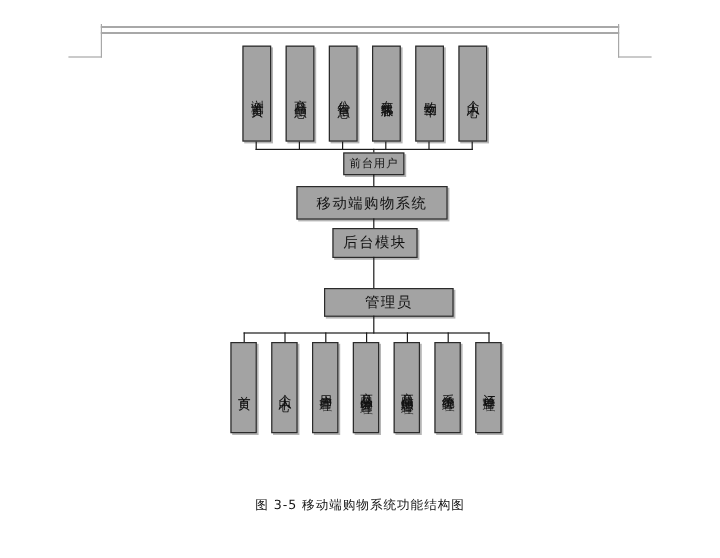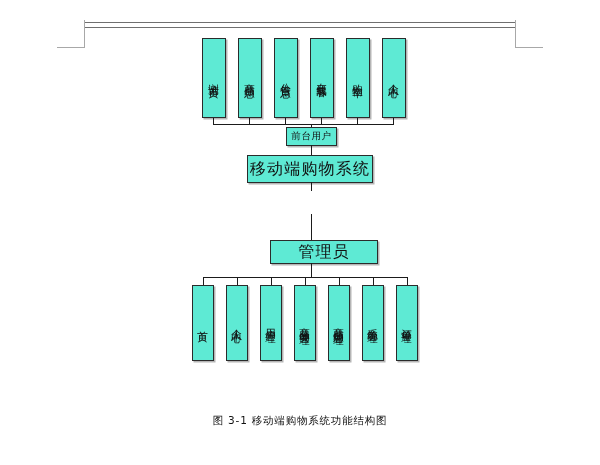--- a/index.html
+++ b/index.html
@@ -47,21 +47,21 @@
   #diagram {
     position: absolute;
     left: 0; top: 0;
     width: 600px; height: 465px;
   }
 
   
   .node {
     position: absolute;
     box-sizing: border-box;
-    background: #5eead4;
+    background: #a3a3a3;
     border: 1.3px solid #2b2b2b;
     box-shadow: 1.5px 1.5px 0 rgba(120,120,120,0.55);
     display: flex;
     align-items: center;
     justify-content: center;
     text-align: center;
     color: #111111;
   }
 
   
@@ -71,21 +71,21 @@
     text-orientation: upright;
     letter-spacing: 1.5px;
     font-size: 10.5px;
     line-height: 24px;
   }
   .row-top .node.vert  { top: 38px;  height: 80px; }
   .row-bot .node.vert  { top: 285px; height: 76px; width: 22px; }
 
   
   .node.horiz {
-    font-size: 16px;
+    font-size: 12px;
     letter-spacing: 1.2px;
     white-space: nowrap;
   }
 
   #node-frontuser  { left: 286px; top: 127px; width: 51px; height: 19px; font-size: 9.5px; letter-spacing: .6px; }
   #node-system     { left: 247px; top: 155px; width: 126px; height: 28px; }
   #node-backmodule { left: 277px; top: 190px; width: 71px; height: 25px; }
   #node-admin      { left: 270px; top: 240px; width: 108px; height: 24px; }
 
   
@@ -142,20 +142,23 @@
   </div>
 
   <div class="edge v" style="left:311px; top:145px; height:11px"></div>
 
   <div class="node horiz" id="node-system">
     <span>移动端购物系统</span>
   </div>
 
   <div class="edge v" style="left:311px; top:182px; height:9px"></div>
 
+  <div class="node horiz" id="node-backmodule">
+    <span>后台模块</span>
+  </div>
 
   <div class="edge v" style="left:311px; top:214px; height:27px"></div>
 
   <div class="node horiz" id="node-admin">
     <span>管理员</span>
   </div>
 
   <div class="edge v" style="left:311px; top:263px; height:15px"></div>
 
   <div class="edge h" style="left:203px; top:277px; width:205px"></div>
@@ -188,13 +191,13 @@
       <span>系统管理</span>
     </div>
     <div class="node vert" style="left:396px">
       <span>订单管理</span>
     </div>
   </div>
 
 </div>
 
 <div style="position:absolute; left:0; top:414px; width:600px; text-align:center;
-            font-size:10.5px; letter-spacing:.8px; color:#111;">图 3-1  移动端购物系统功能结构图</div>
+            font-size:10.5px; letter-spacing:.8px; color:#111;">图 3-5  移动端购物系统功能结构图</div>
 
 </body></html>

